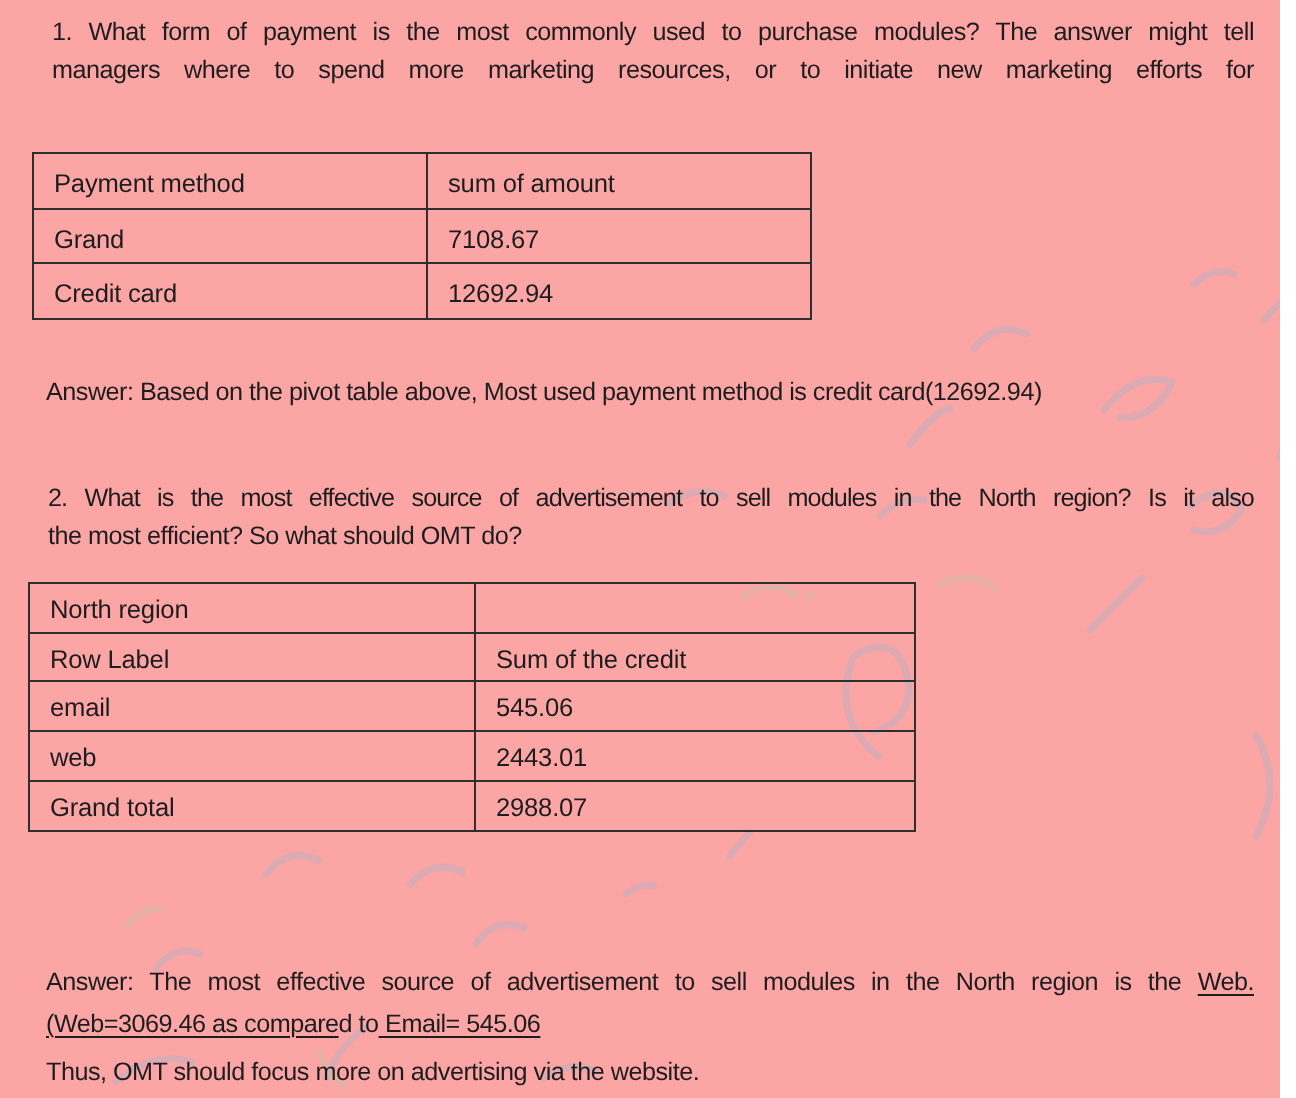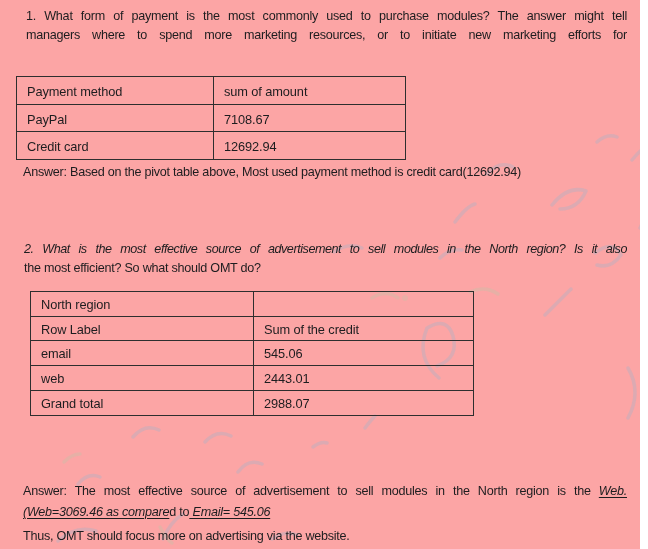--- a/index.html
+++ b/index.html
@@ -3,40 +3,40 @@
 <meta charset="utf-8">
 <style>
   html,body { margin:0; padding:0; background:#ffffff; }
   .page {
     position:relative; width:640px; height:549px; overflow:hidden;
     background:#fca5a5; color:#1d1d1f;
     font-family:"Liberation Sans", sans-serif;
   }
   .para { font-size:12.6px; letter-spacing:-0.25px; }
   .jline { text-align:justify; text-align-last:justify; white-space:nowrap; overflow:hidden; }
-  .jline.tight { letter-spacing:-0.45px;font-style:italic; }
+  .jline.tight { letter-spacing:-0.45px; }
   .lline { white-space:nowrap; overflow:hidden; }
   #q1 { position:absolute; left:26px; top:7px;  width:601px; line-height:18.5px; }
   #q2 { position:absolute; left:24px; top:240px; width:603px; line-height:19px; }
-  #a1 { position:absolute; left:23px; top:165px; width:610px; }
+  #a1 { position:absolute; left:23px; top:189px; width:610px; }
   #a2 { position:absolute; left:23px; top:481px; width:604px; line-height:20.5px; }
   #concl { position:absolute; left:23px; top:529px; width:500px; }
 
   table { border-collapse:collapse; table-layout:fixed; }
   td {
     border:1.5px solid #2e2e2e; font-size:12.8px; letter-spacing:-0.1px;
     line-height:1.15; overflow:hidden; vertical-align:bottom;
   }
   #t1 { position:absolute; left:16px; top:76px; width:390px; }
   #t1 td { padding:8px 15px 4px 10px; }
-  #t2 { position:absolute; left:30px; top:291px; width:444px; }
+  #t2 { position:absolute; left:14px; top:291px; width:444px; }
   #t2 td { padding:6px 8px 3px 10px; }
   td.num { text-align:left; }
   td.bold { font-weight:normal; }
-  .u { text-decoration:underline; text-underline-offset:2px; text-decoration-thickness:1px;font-style:italic; }
+  .u { text-decoration:underline; text-underline-offset:2px; text-decoration-thickness:1px; }
 
   .wm { position:absolute; left:0; top:0; pointer-events:none; }
 </style>
 </head>
 <body>
 
 <div class="page">
 
   <svg class="wm" width="648" height="549" viewBox="0 0 648 549">
     <g fill="none" stroke="#a9b4c9" stroke-opacity="0.38" stroke-width="3.5" stroke-linecap="round" stroke-linejoin="round">
@@ -80,21 +80,21 @@
     <colgroup>
         <col style="width:197px">
         <col>
       </colgroup>
     <tbody>
         <tr>
       <td>Payment method</td>
       <td>sum of amount</td>
     </tr>
     <tr>
-      <td>PayPal</td>
+      <td>Grand</td>
       <td class="num">7108.67</td>
     </tr>
     <tr>
       <td>Credit card</td>
       <td class="num">12692.94</td>
     </tr>
   </tbody>
     </table>
 
   <div id="a1" class="para lline">Answer: Based on the pivot table above, Most used payment method is credit card(12692.94)</div>

